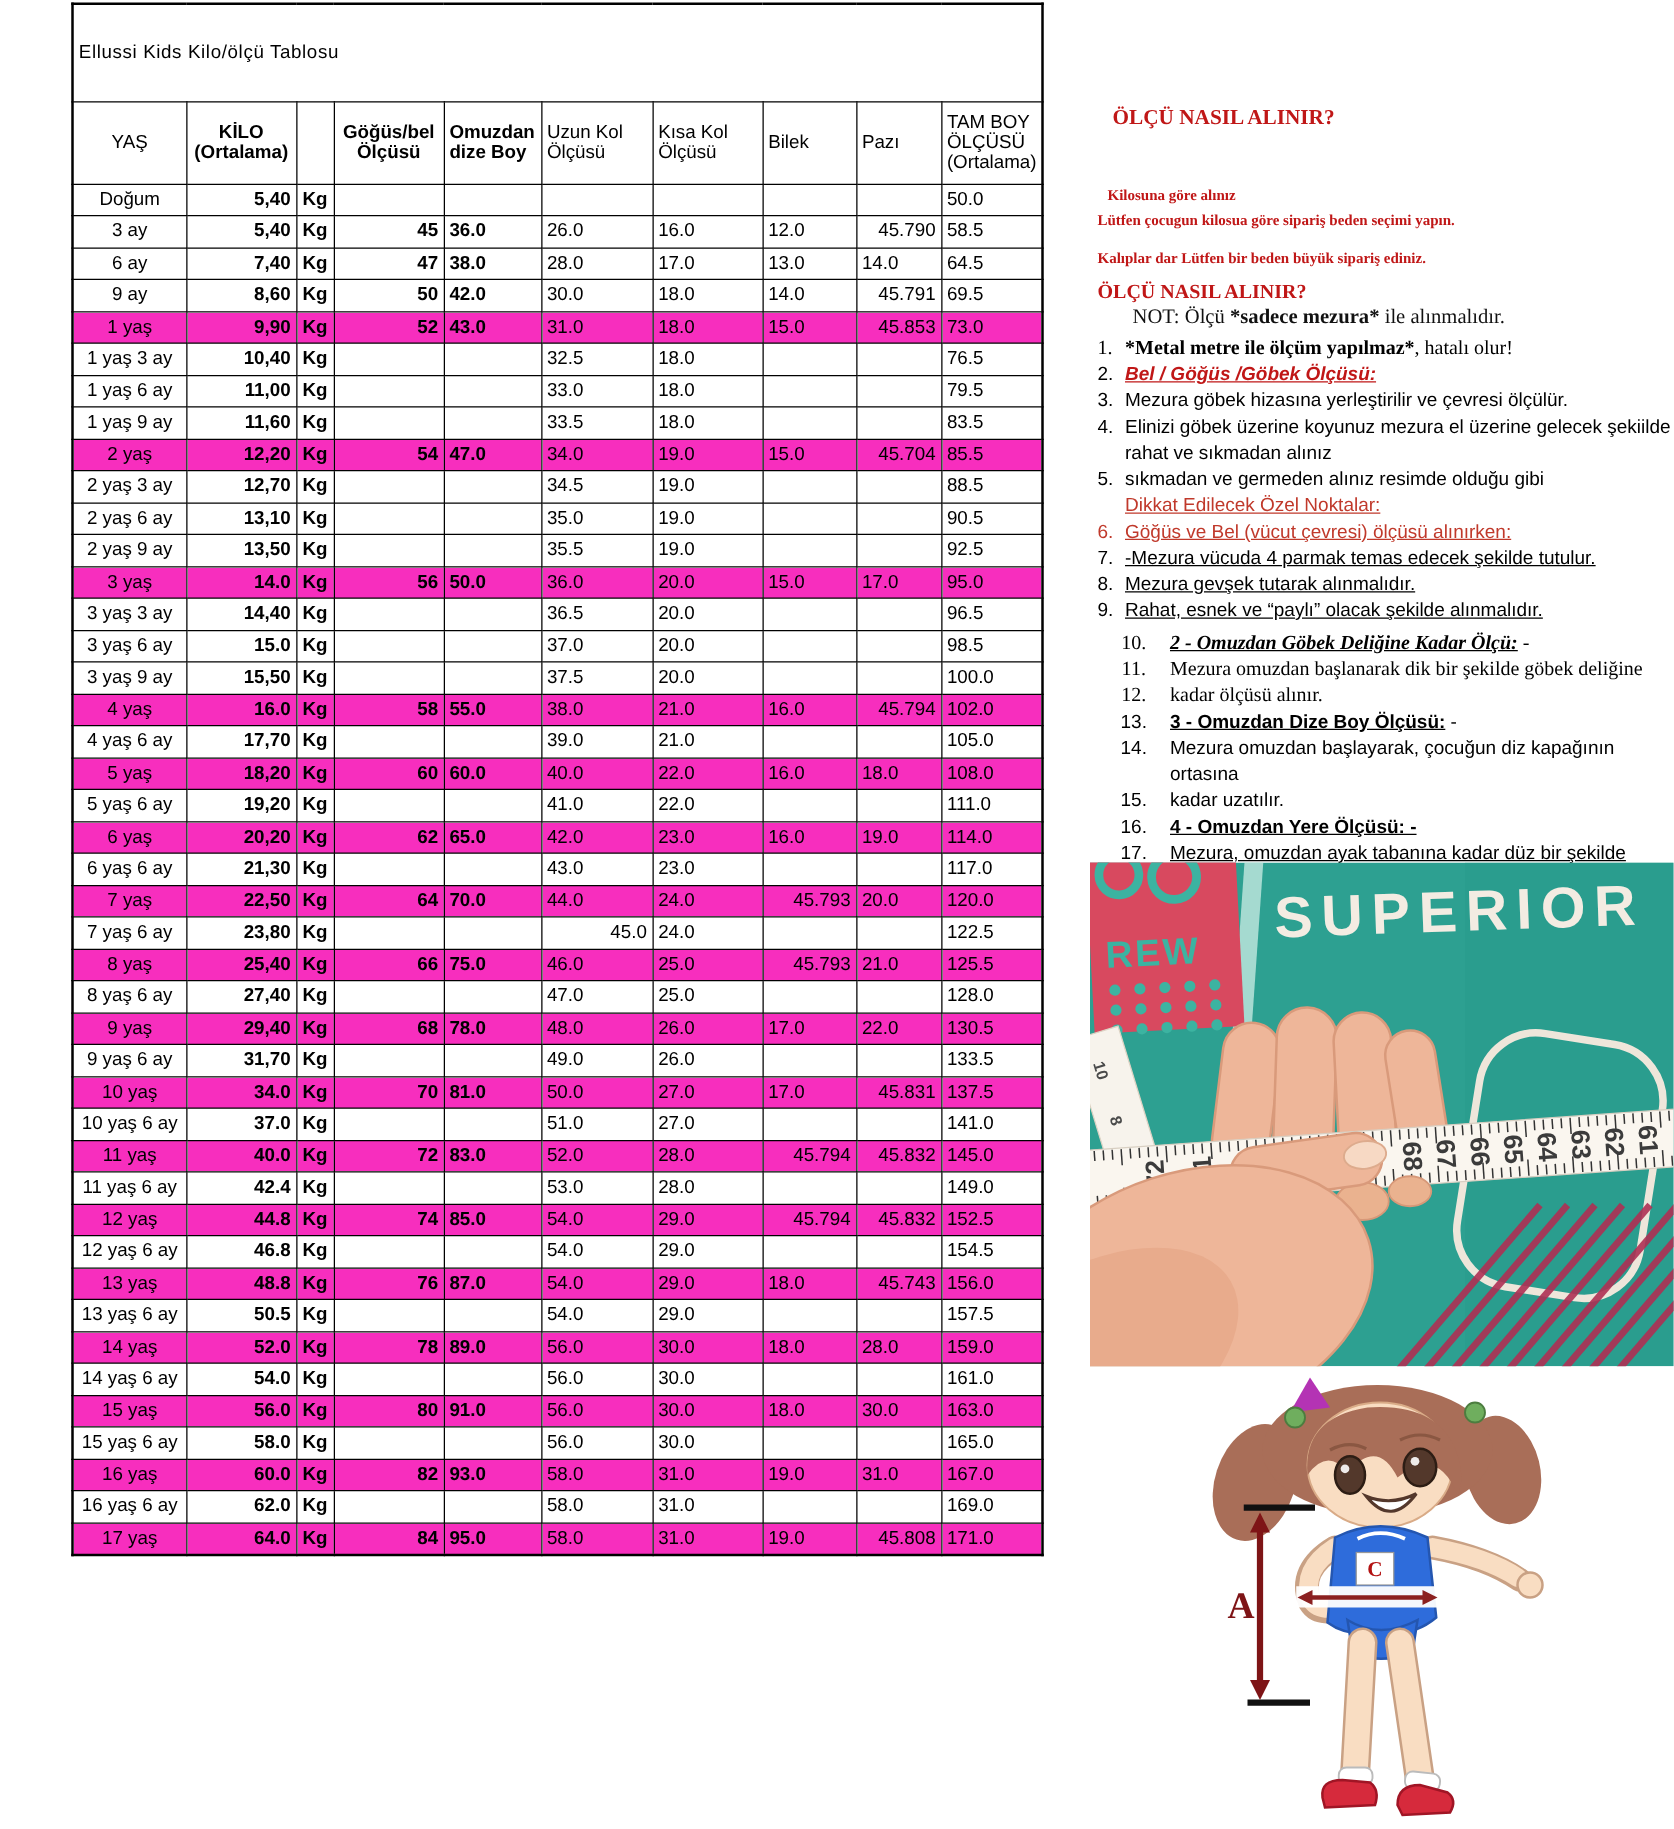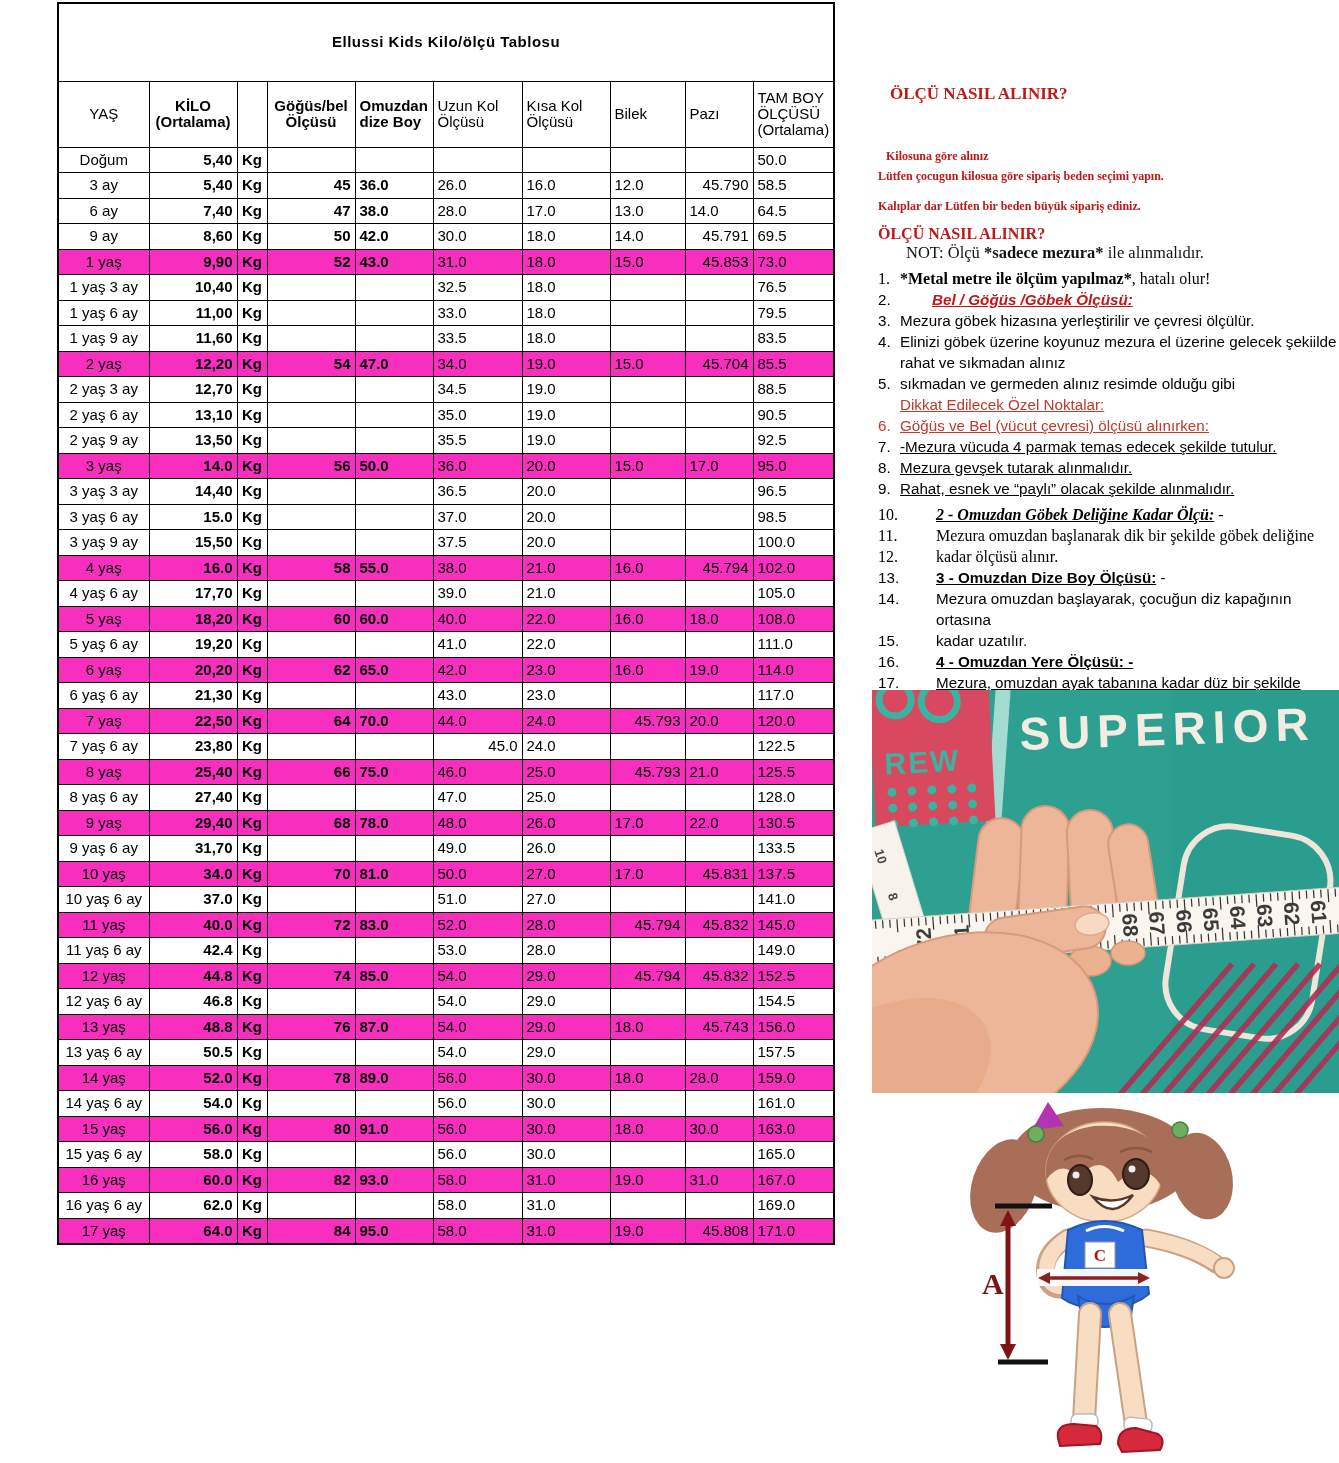--- a/index.html
+++ b/index.html
@@ -2,21 +2,21 @@
 <html><head>
 <meta charset="utf-8">
 <style>
   html,body{margin:0;padding:0;background:#fff;}
   body{width:1339px;height:1463px;position:relative;font-family:"Liberation Sans",sans-serif;color:#000;overflow:hidden;}
   .page{position:absolute;inset:0;}
 
   
   table.grid{position:absolute;left:57px;top:2px;border-collapse:collapse;border:2px solid #000;table-layout:fixed;}
   table.grid th,table.grid td{border:1px solid #000;font-size:15px;line-height:1.05;padding:0 4px;box-sizing:border-box;overflow:hidden;white-space:nowrap;}
-  th.title{height:78px;font-size:29px;font-weight:700;text-align:center;white-space:normal;letter-spacing:.5px;}
+  th.title{height:78px;font-size:29px;font-weight:400;text-align:left;white-space:normal;letter-spacing:.5px;}
   tr.hdr th{height:66px;font-weight:400;white-space:normal;vertical-align:middle;}
   tr.hdr th.h0{text-align:center;}
   tr.hdr th.h1,tr.hdr th.h3{text-align:center;font-weight:700;}
   tr.hdr th.h4{text-align:left;font-weight:700;}
   tr.hdr th.h5,tr.hdr th.h6,tr.hdr th.h7,tr.hdr th.h8,tr.hdr th.h9{text-align:left;}
   tbody td{height:25.5px;}
   tbody tr.hl td{background:#f72ebe;}
   td.c0{text-align:center;}
   td.c1{text-align:right;font-weight:700;padding-right:8px;}
   td.c2{text-align:center;font-weight:700;padding-left:3px;}
@@ -28,24 +28,24 @@
   
   .rp-abs{position:absolute;}
   .h-red{font-family:"Liberation Serif",serif;font-weight:700;font-size:17px;color:#c01717;}
   .intro{font-family:"Liberation Serif",serif;font-weight:700;font-size:12px;color:#c01717;}
   .noteline{font-family:"Liberation Serif",serif;font-size:16.5px;color:#111;}
 
   .ilist{width:462px;font-size:15.2px;}
   .ilist .li{display:flex;line-height:21px;}
   .ilist .num{flex:0 0 22px;}
   .ilist .tx{flex:1;}
-  .ilist2 .num{flex:0 0 58px;}
+  .ilist2 .num{flex:0 0 58px;text-align:center;}
   .li.t-serif{font-family:"Liberation Serif",serif;font-size:16px;}
   .li.t-serif .lead{font-weight:700;}
-  .li.t-red-bi-u .tx .ul-part{color:#c01717;font-weight:700;font-style:italic;text-decoration:underline;margin-left:32px;}
+  .li.t-red-bi-u .tx .ul-part{color:#c01717;font-weight:700;font-style:italic;text-decoration:underline;}
   .li.t-red-u .tx .ul-part{color:#c0392b;text-decoration:underline;text-align:right;}
   .li.t-red-u .num{color:#c0392b;}
   .li.t-u .tx .ul-part{text-decoration:underline;}
   .li.t-serif-bi-u{font-family:"Liberation Serif",serif;font-size:16px;}
   .li.t-serif-bi-u .tx .ul-part{font-weight:700;font-style:italic;text-decoration:underline;}
   .li.t-b-u .tx .ul-part{font-weight:700;text-decoration:underline;}
 
   
   .suptxt{font-family:"Liberation Sans",sans-serif;font-weight:700;font-size:46px;fill:#f3ece2;letter-spacing:7px;}
   .patchtxt{font-family:"Liberation Sans",sans-serif;font-weight:700;font-size:30px;fill:#3cb3a1;letter-spacing:2px;}

